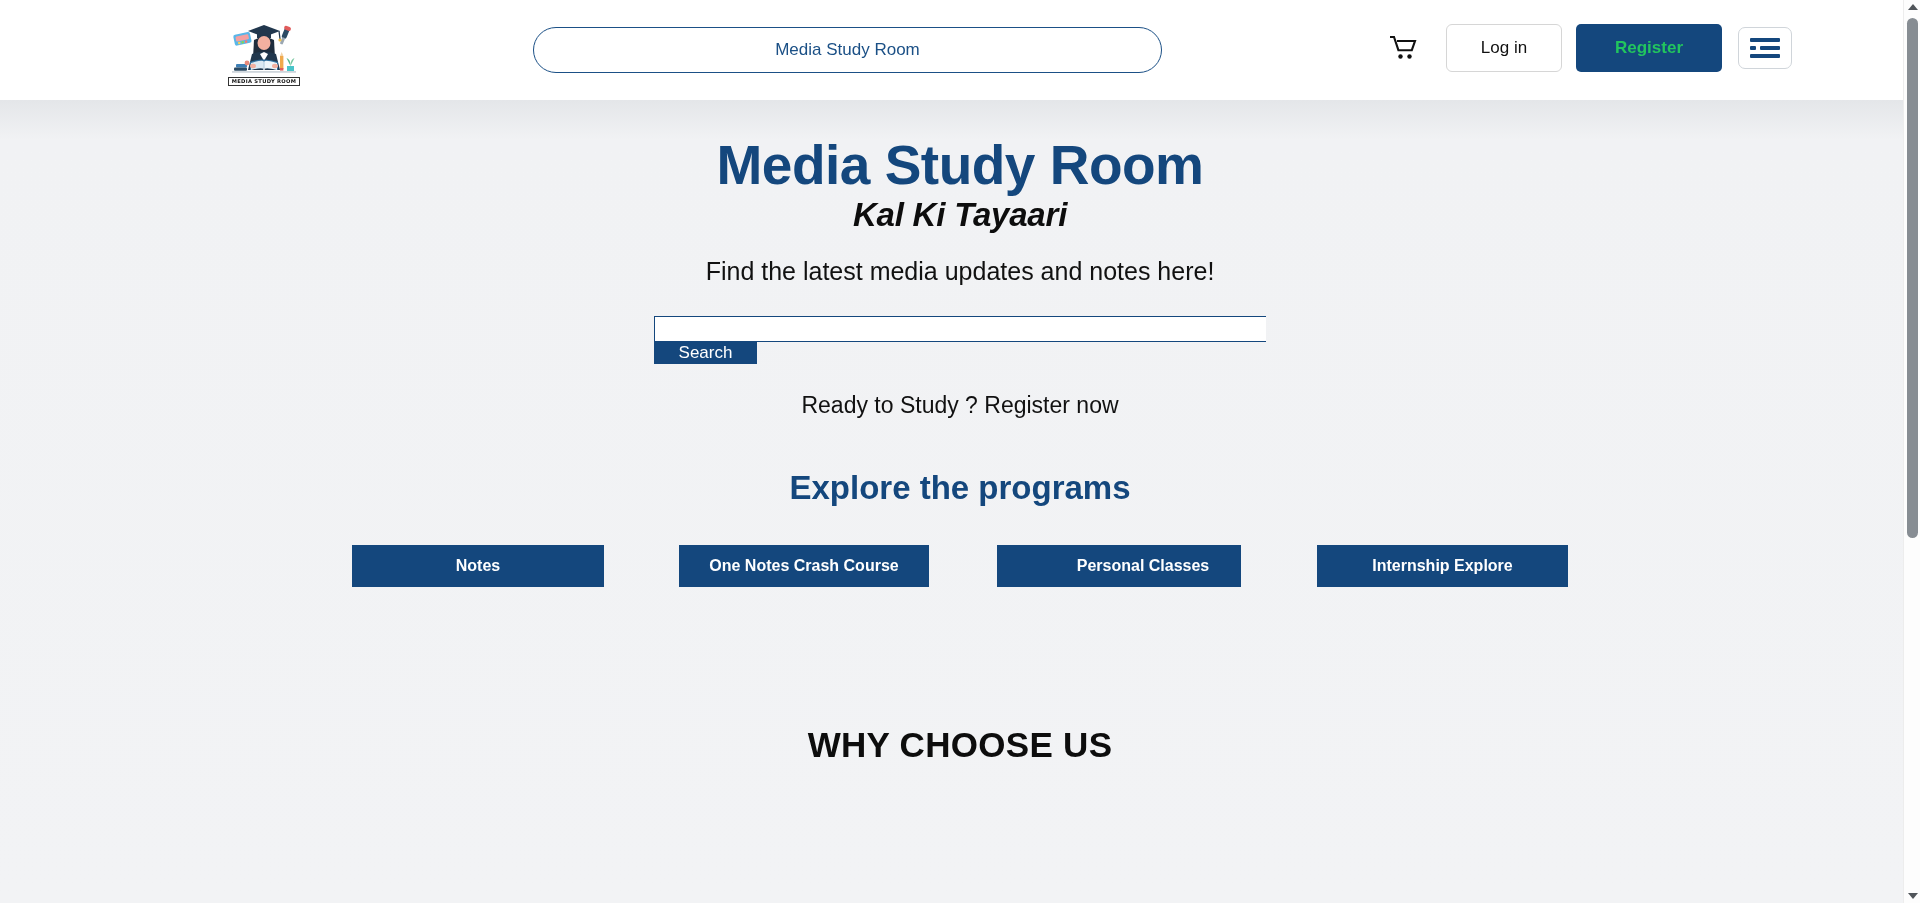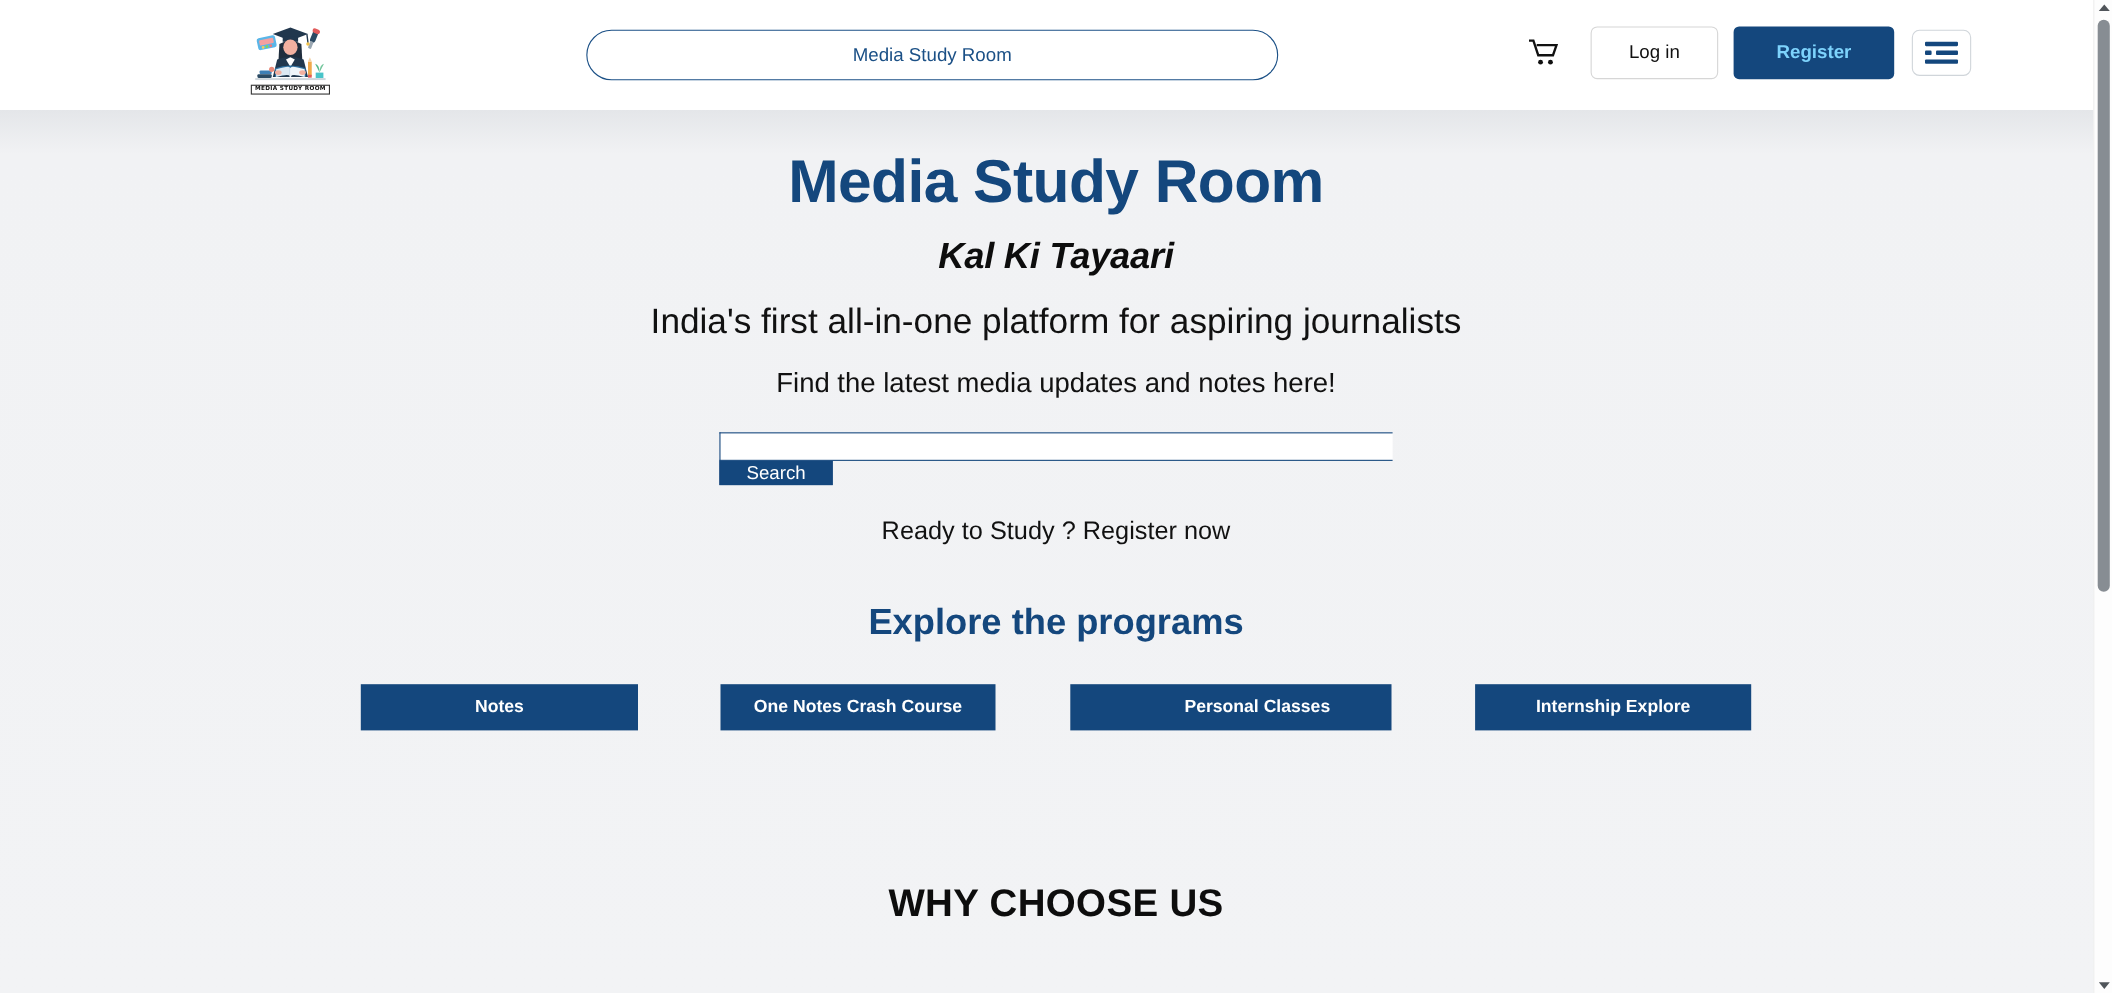--- a/index.html
+++ b/index.html
@@ -98,21 +98,21 @@
     color: #111111;
     font-size: 17px;
     display: flex; align-items: center; justify-content: center;
     cursor: pointer;
     margin-right: 14px;
   }
 
   .register-btn {
     width: 146px; height: 48px;
     background: #14477d;
-    color: #7dd3fc;
+    color: #22c55e;
     font-size: 17px;
     font-weight: 700;
     border: none;
     border-radius: 5px;
     display: flex; align-items: center; justify-content: center;
     cursor: pointer;
     margin-right: 16px;
   }
 
   .menu-btn {
@@ -146,21 +146,20 @@
     letter-spacing: -0.5px;
     padding-top: 35px;
     line-height: 1.1;
   }
 
   .hero-tagline {
     color: #0d0d0d;
     font-size: 33px;
     font-weight: 700;
     font-style: italic;
-    margin-top: 18px;
     letter-spacing: -0.2px;
   }
 
   .hero-sub1 {
     color: #111111;
     font-size: 32px;
     font-weight: 400;
     margin-top: 22px;
   }
 
@@ -232,21 +231,21 @@
     border: none;
     display: flex;
     align-items: center;
     justify-content: center;
     cursor: pointer;
     font-family: "Liberation Sans", sans-serif;
     white-space: nowrap;
   }
   .prog-btn.b1 { width: 252px; margin-left: 0; }
   .prog-btn.b2 { width: 250px; margin-left: 63px; }
-  .prog-btn.b3 { width: 292px; margin-left: 56px; padding-left: 48px; }
+  .prog-btn.b3 { width: 244px; margin-left: 56px; padding-left: 48px; }
   .prog-btn.b4 { width: 251px; margin-left: 64px; }
 
   .why-title {
     color: #0d0d0d;
     font-size: 35px;
     font-weight: 700;
     letter-spacing: 0.3px;
     margin-top: 138px;
   }
 
@@ -379,21 +378,20 @@
         </div>
       </div>
 
     </div>
   </div>
 
   <div class="main">
 
     <div class="hero-title">Media Study Room</div>
     <div class="hero-tagline">Kal Ki Tayaari</div>
-    <div class="hero-sub1">India's first all-in-one platform for aspiring journalists</div>
     <div class="hero-sub2">Find the latest media updates and notes here!</div>
 
     <div class="search-row">
       <div class="search-wrap">
         <input class="search-input" type="text" placeholder="" style="">
         <button class="search-btn">Search</button>
       </div>
     </div>
 
     <div class="ready-line">Ready to Study ? Register now</div>

